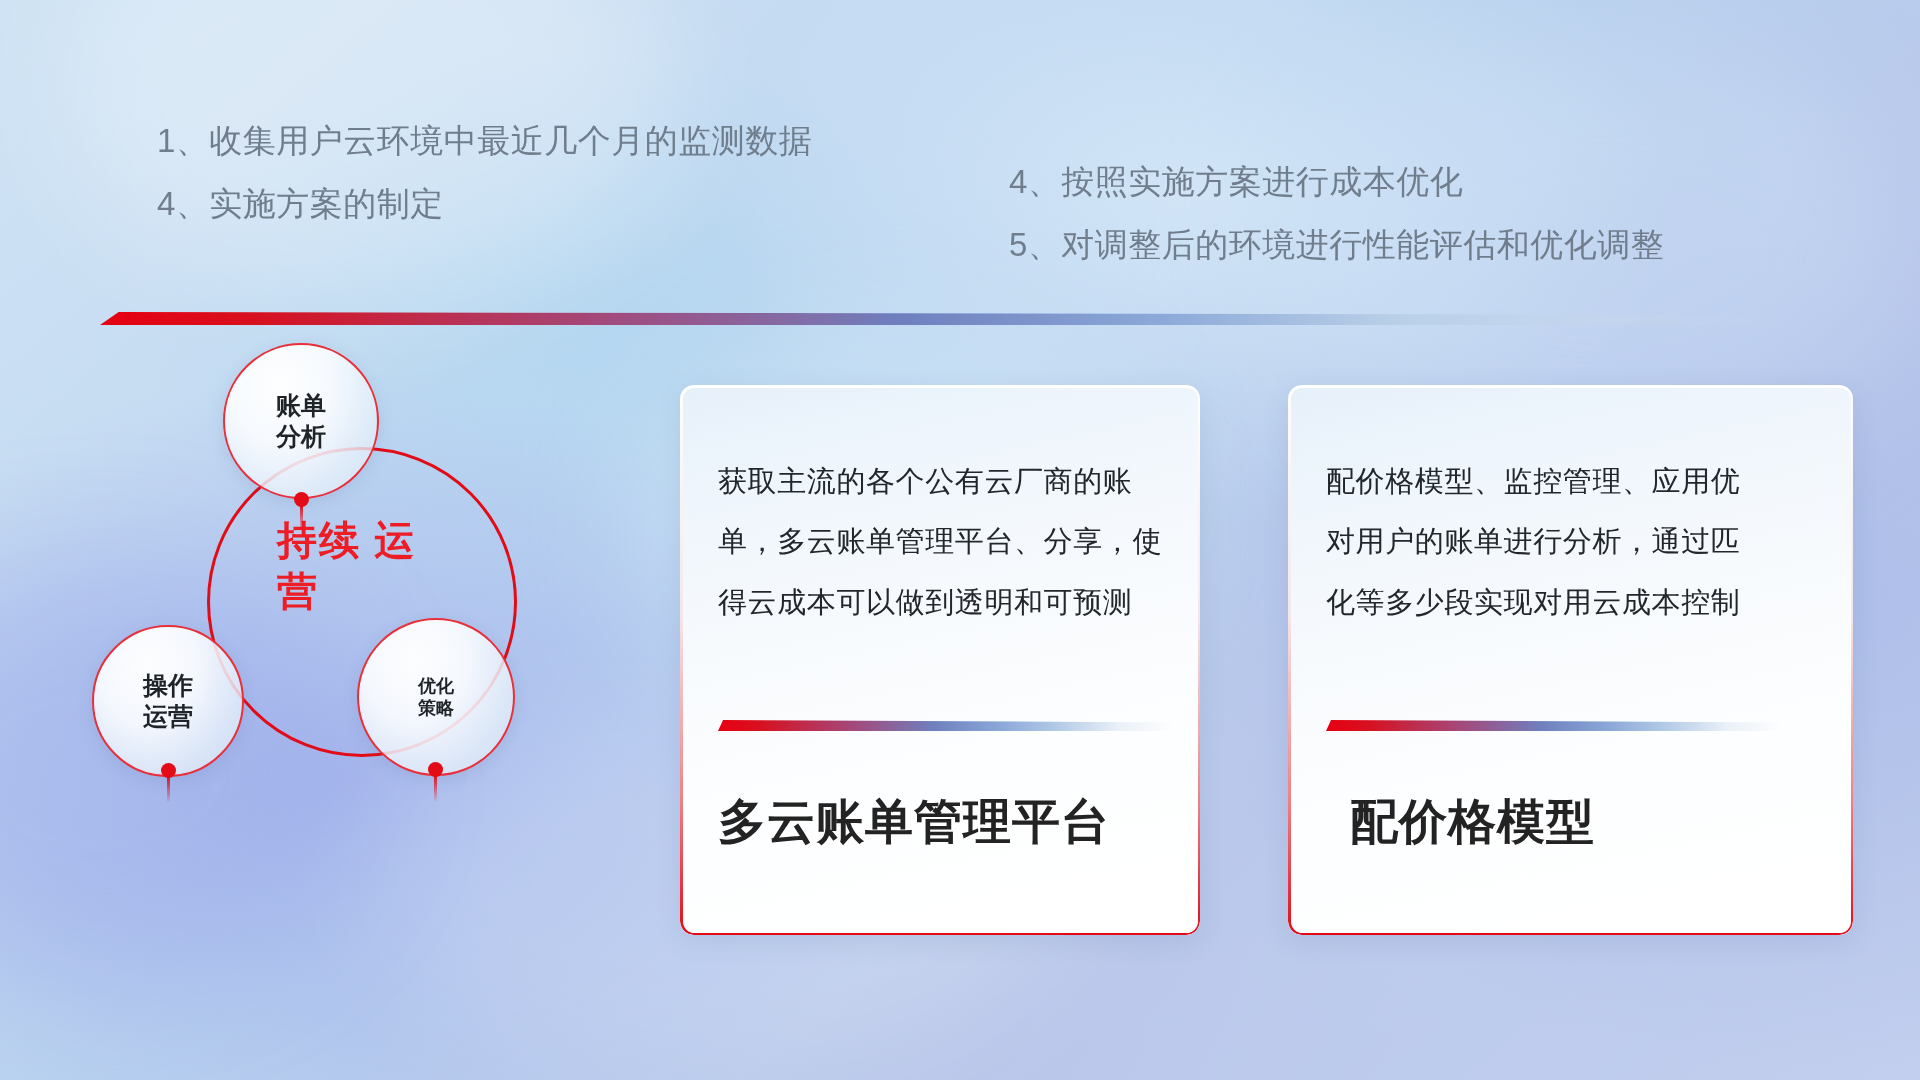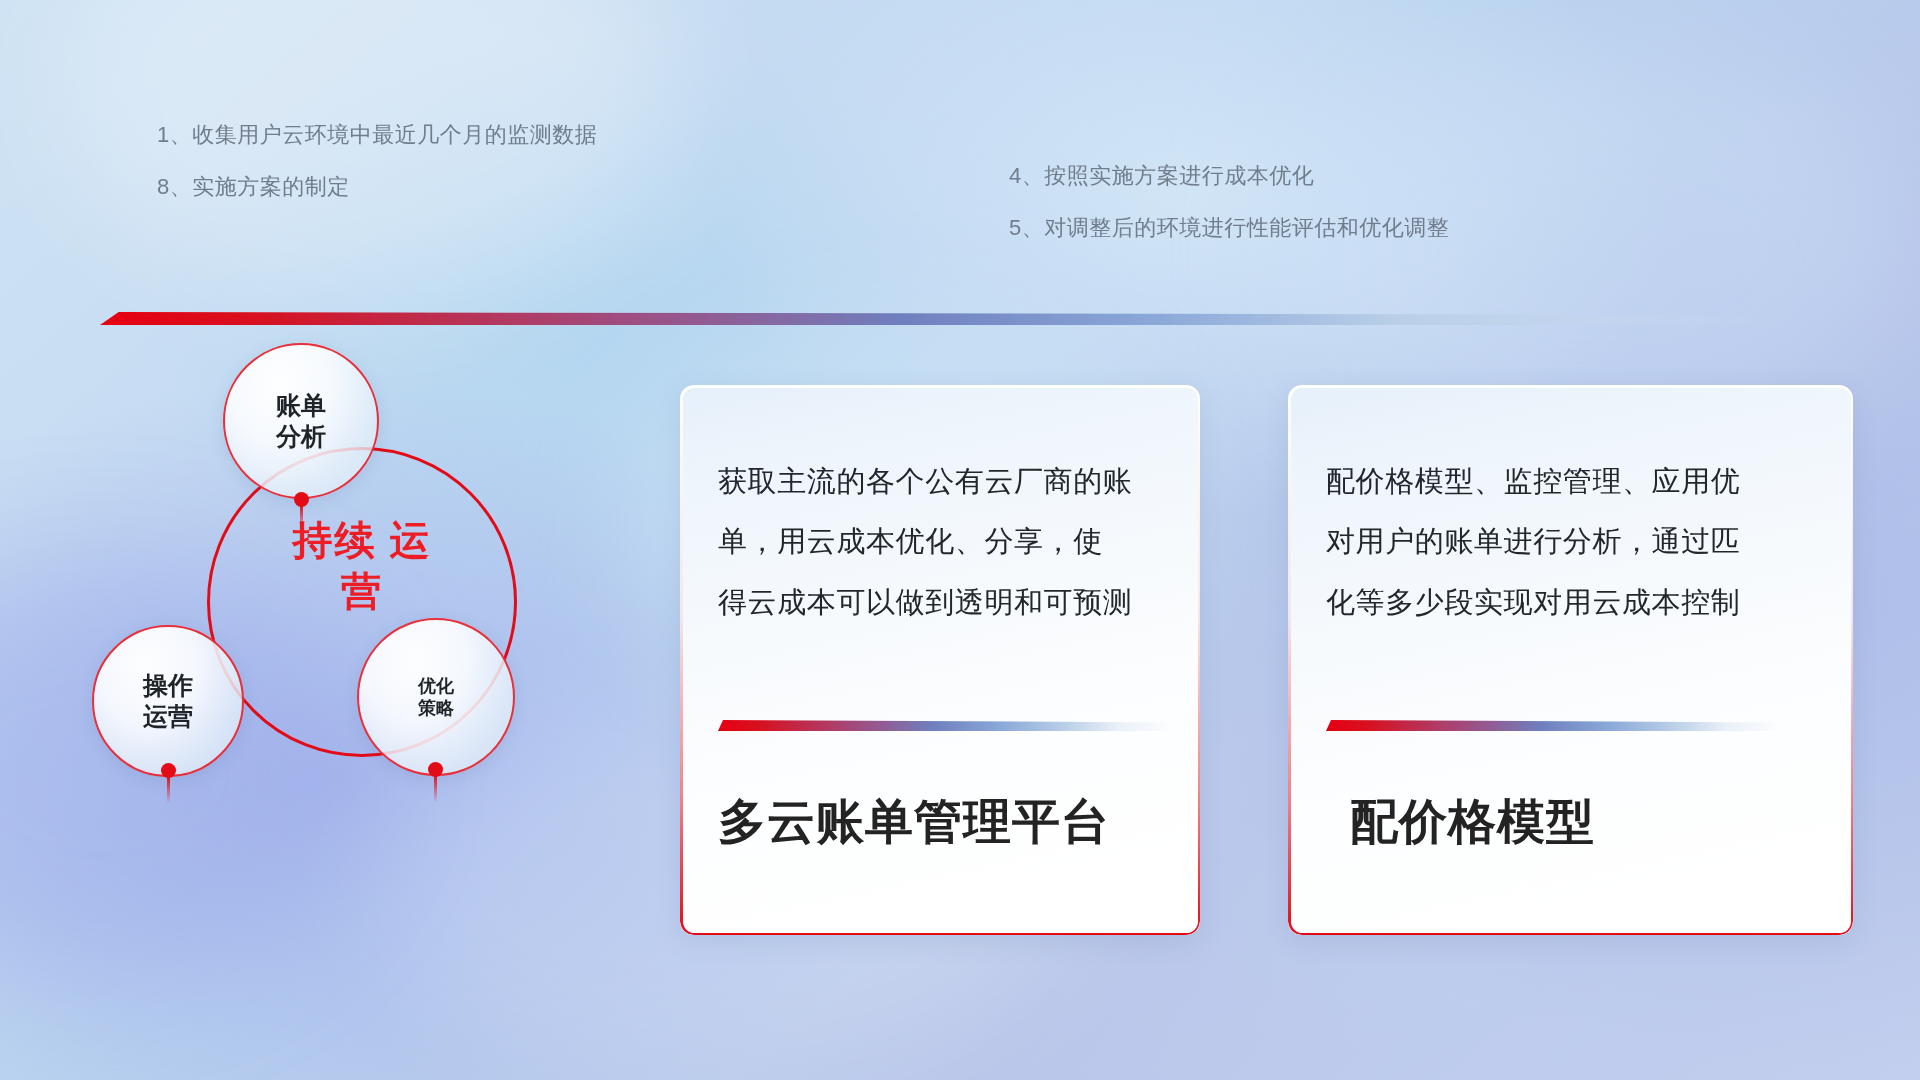--- a/index.html
+++ b/index.html
@@ -19,21 +19,21 @@
   }
   
   .blob { position:absolute; border-radius:50%; filter:blur(60px); pointer-events:none; }
   .b1 { left:60px;  top:-120px; width:620px; height:420px; background:rgba(255,255,255,0.30); }
   .b2 { left:640px; top:330px;  width:520px; height:380px; background:rgba(215,236,250,0.42); }
   .b3 { left:1280px;top:40px;   width:640px; height:420px; background:rgba(208,228,248,0.40); }
   .b4 { left:-160px;top:560px;  width:520px; height:420px; background:rgba(146,160,232,0.30); }
   .b5 { left:380px; top:700px;  width:700px; height:380px; background:rgba(255,255,255,0.16); }
 
   
-  .list { position:absolute; color:#6f7d8c; font-size:22px; line-height:1.0; letter-spacing:.5px; }
+  .list { position:absolute; color:#6f7d8c; font-size:33px; line-height:1.0; letter-spacing:.5px; }
   .list .row { white-space:nowrap; margin-bottom:30px; }
   .list-left  { left:157px; top:124px; }
   .list-right { left:1009px; top:165px; }
 
   
   .sep-wrap { position:absolute; }
   .sep {
     width:100%; height:100%;
     background:linear-gradient(90deg,#e60012 0%, #d8101f 9%, #a24a7d 30%, #6f7fbe 47%, #8aa8d8 62%, #b9cfe8 76%, rgba(200,216,235,0.35) 88%, rgba(200,216,235,0) 100%);
     clip-path:polygon(0 100%, 1.1% 0, 100% 22%, 100% 100%);
@@ -54,21 +54,21 @@
     box-shadow:0 4px 16px rgba(70,100,150,0.14);
     display:flex; align-items:center; justify-content:center;
     text-align:center; color:#1f2429; font-weight:bold; line-height:1.25;
   }
   .bubble span { display:block; }
   .dot { position:absolute; width:15px; height:15px; border-radius:50%; background:#e20b16; }
   .stem { position:absolute; width:3px; height:26px;
           background:linear-gradient(180deg,#e20b16 0%, rgba(226,11,22,0.05) 100%); }
   #center-label {
     position:absolute; color:#ee1c24; font-weight:bold; font-size:40px;
-    line-height:1.28; text-align:center; letter-spacing:2px;
+    line-height:1.28; letter-spacing:2px;
   }
 
   
   .card {
     position:absolute; border-radius:14px;
     background:linear-gradient(168deg, #e6f0fa 0%, #eef5fc 16%, #f7fafd 42%, #fdfeff 66%, #ffffff 100%);
     box-shadow:0 6px 26px rgba(70,100,150,0.13);
     overflow:hidden;
   }
   .card::before {
@@ -98,21 +98,21 @@
 <div id="stage">
 
   <div class="blob b1"></div>
   <div class="blob b2"></div>
   <div class="blob b3"></div>
   <div class="blob b4"></div>
   <div class="blob b5"></div>
 
   <div class="list list-left">
     <div class="row">1、收集用户云环境中最近几个月的监测数据</div>
-    <div class="row">8、实施方案的制定</div>
+    <div class="row">4、实施方案的制定</div>
   </div>
 
   <div class="list list-right">
     <div class="row">4、按照实施方案进行成本优化</div>
     <div class="row">5、对调整后的环境进行性能评估和优化调整</div>
   </div>
 
   <div class="sep-wrap sep-main">
     <div class="sep"></div>
   </div>
@@ -150,21 +150,21 @@
         <span>策略</span>
       </div>
     </div>
     <div class="dot" style="left:333px; top:407px;"></div>
     <div class="stem" style="left:339px; top:420px;"></div>
   </div>
 
   <div class="card" id="card1">
     <div class="card-body">
       <p>获取主流的各个公有云厂商的账</p>
-      <p>单，用云成本优化、分享，使</p>
+      <p>单，多云账单管理平台、分享，使</p>
       <p>得云成本可以做到透明和可预测</p>
     </div>
     <div class="card-sep sep-wrap" style="left:38px; top:335px; width:456px;">
       <div class="sep"></div>
     </div>
     <div class="card-title" style="left:38px; top:405px;">多云账单管理平台</div>
   </div>
 
   <div class="card" id="card2">
     <div class="card-body">

